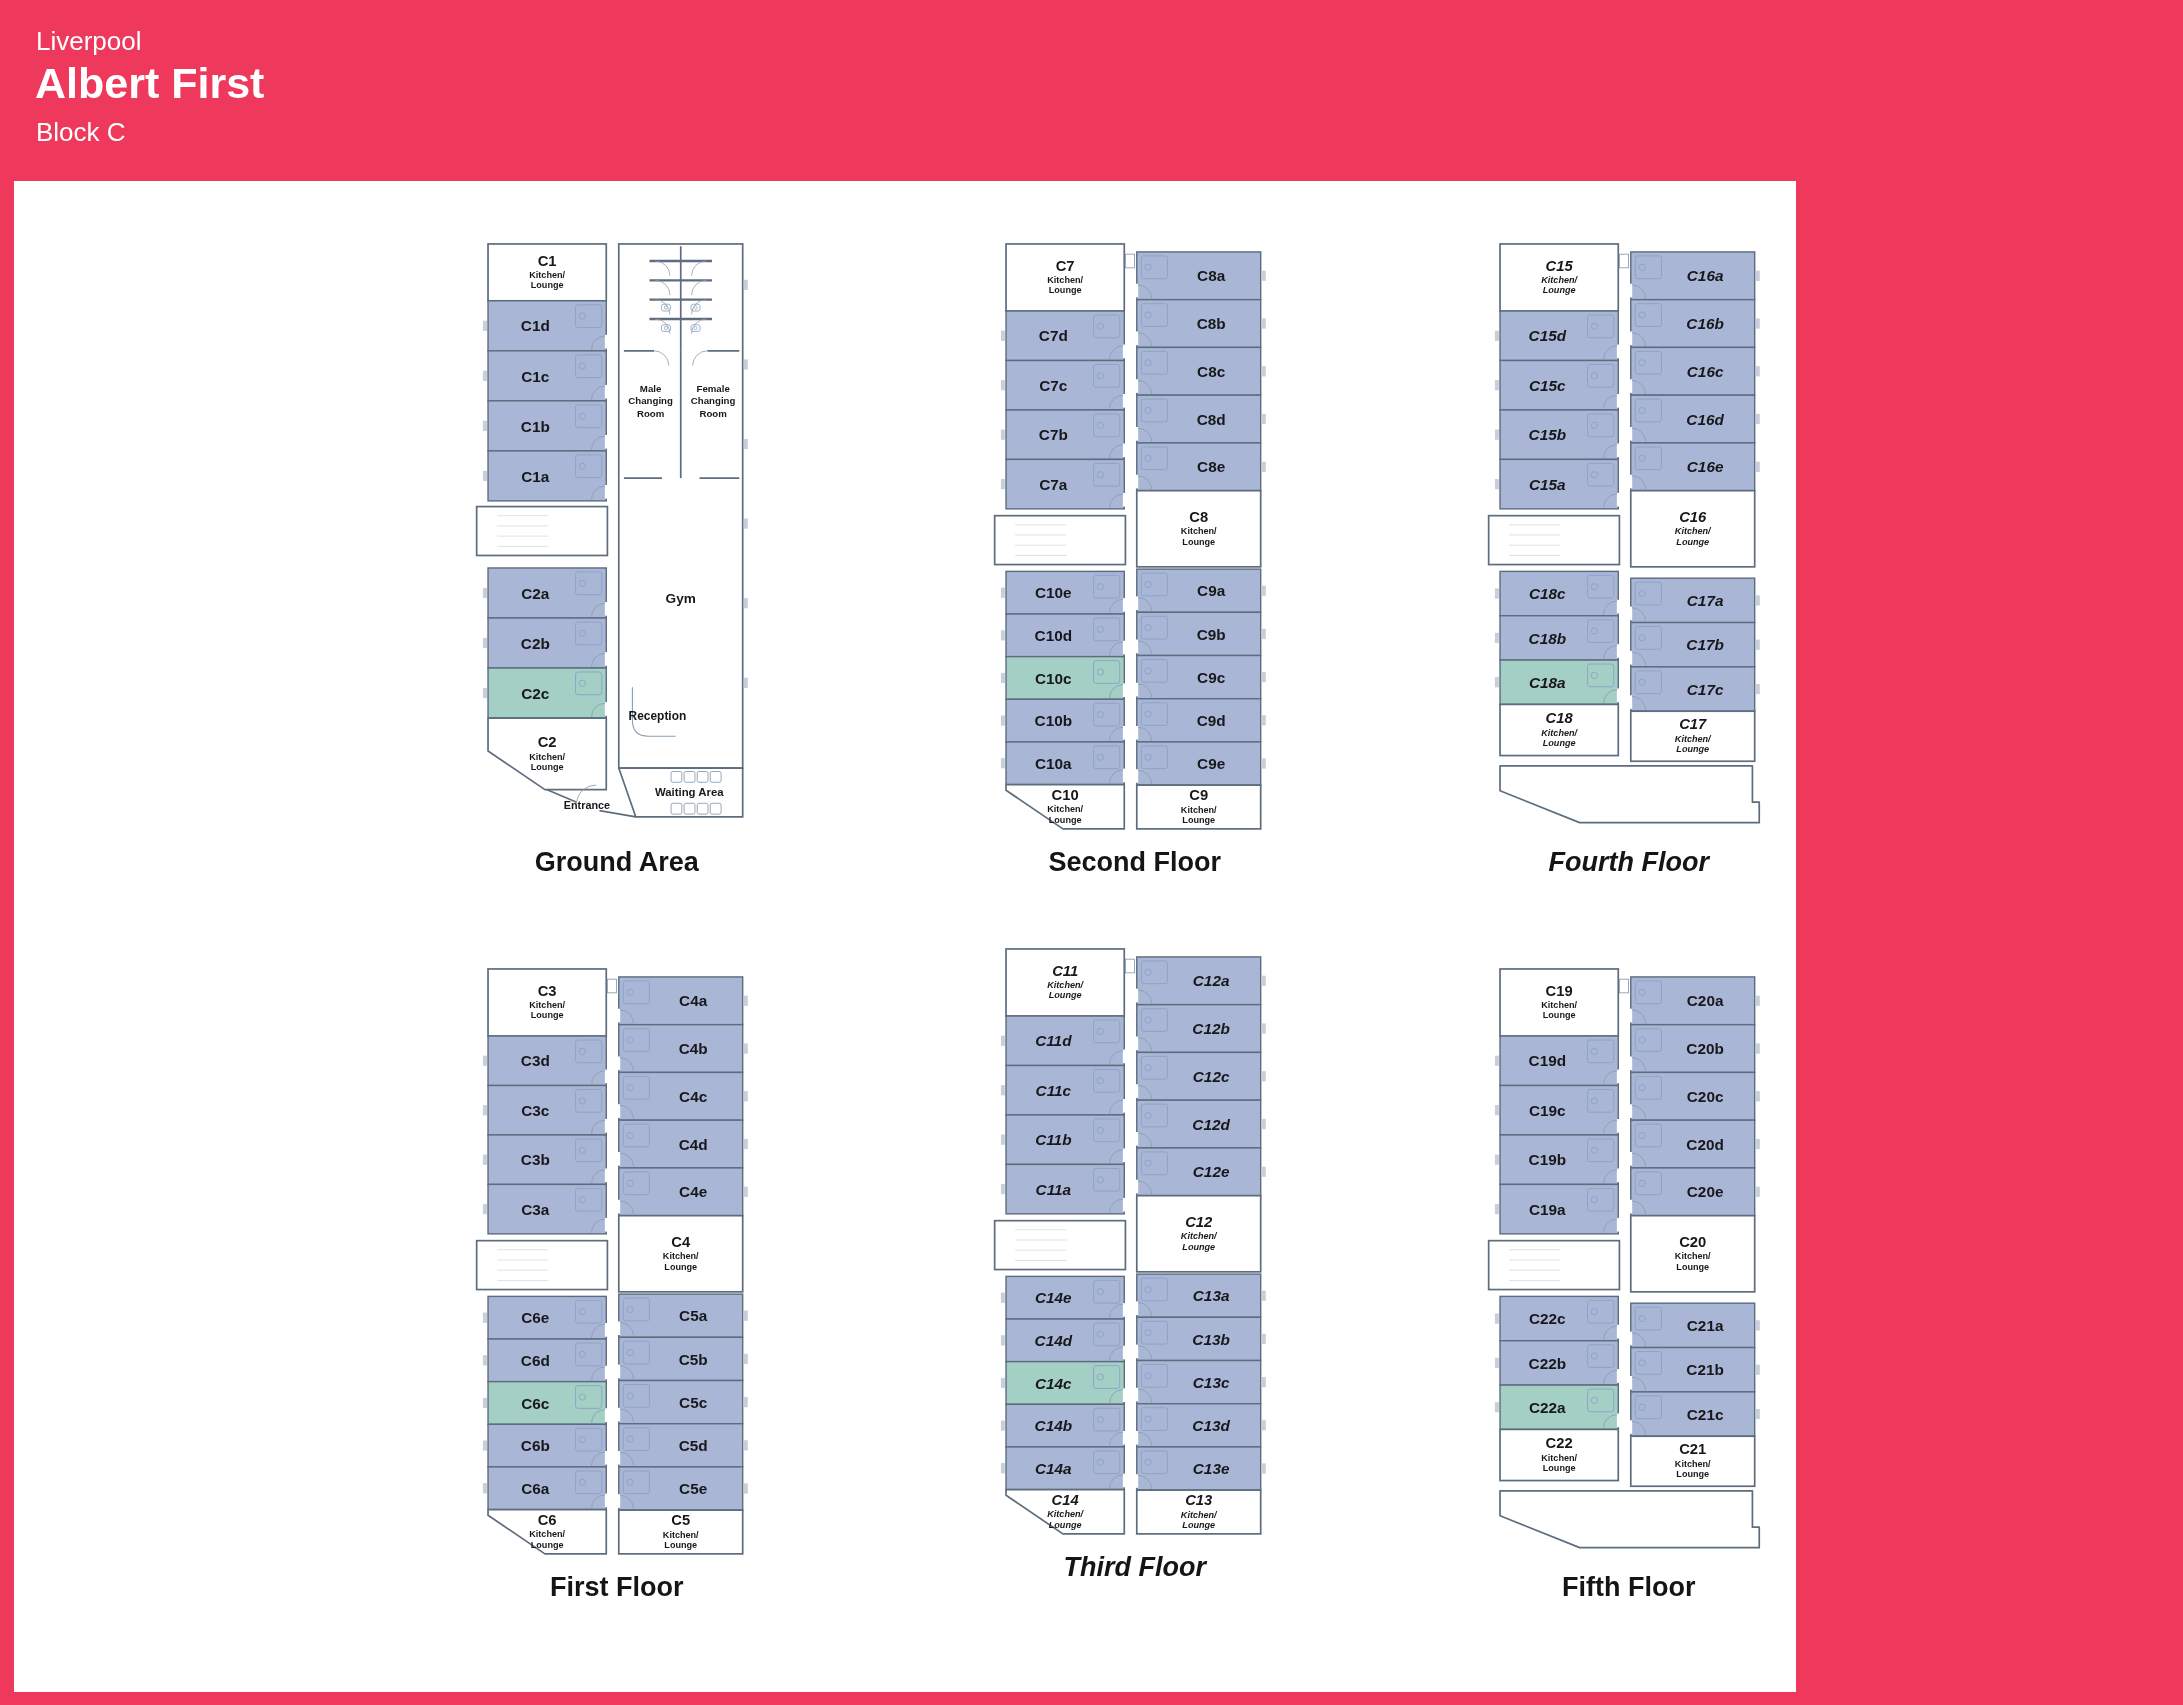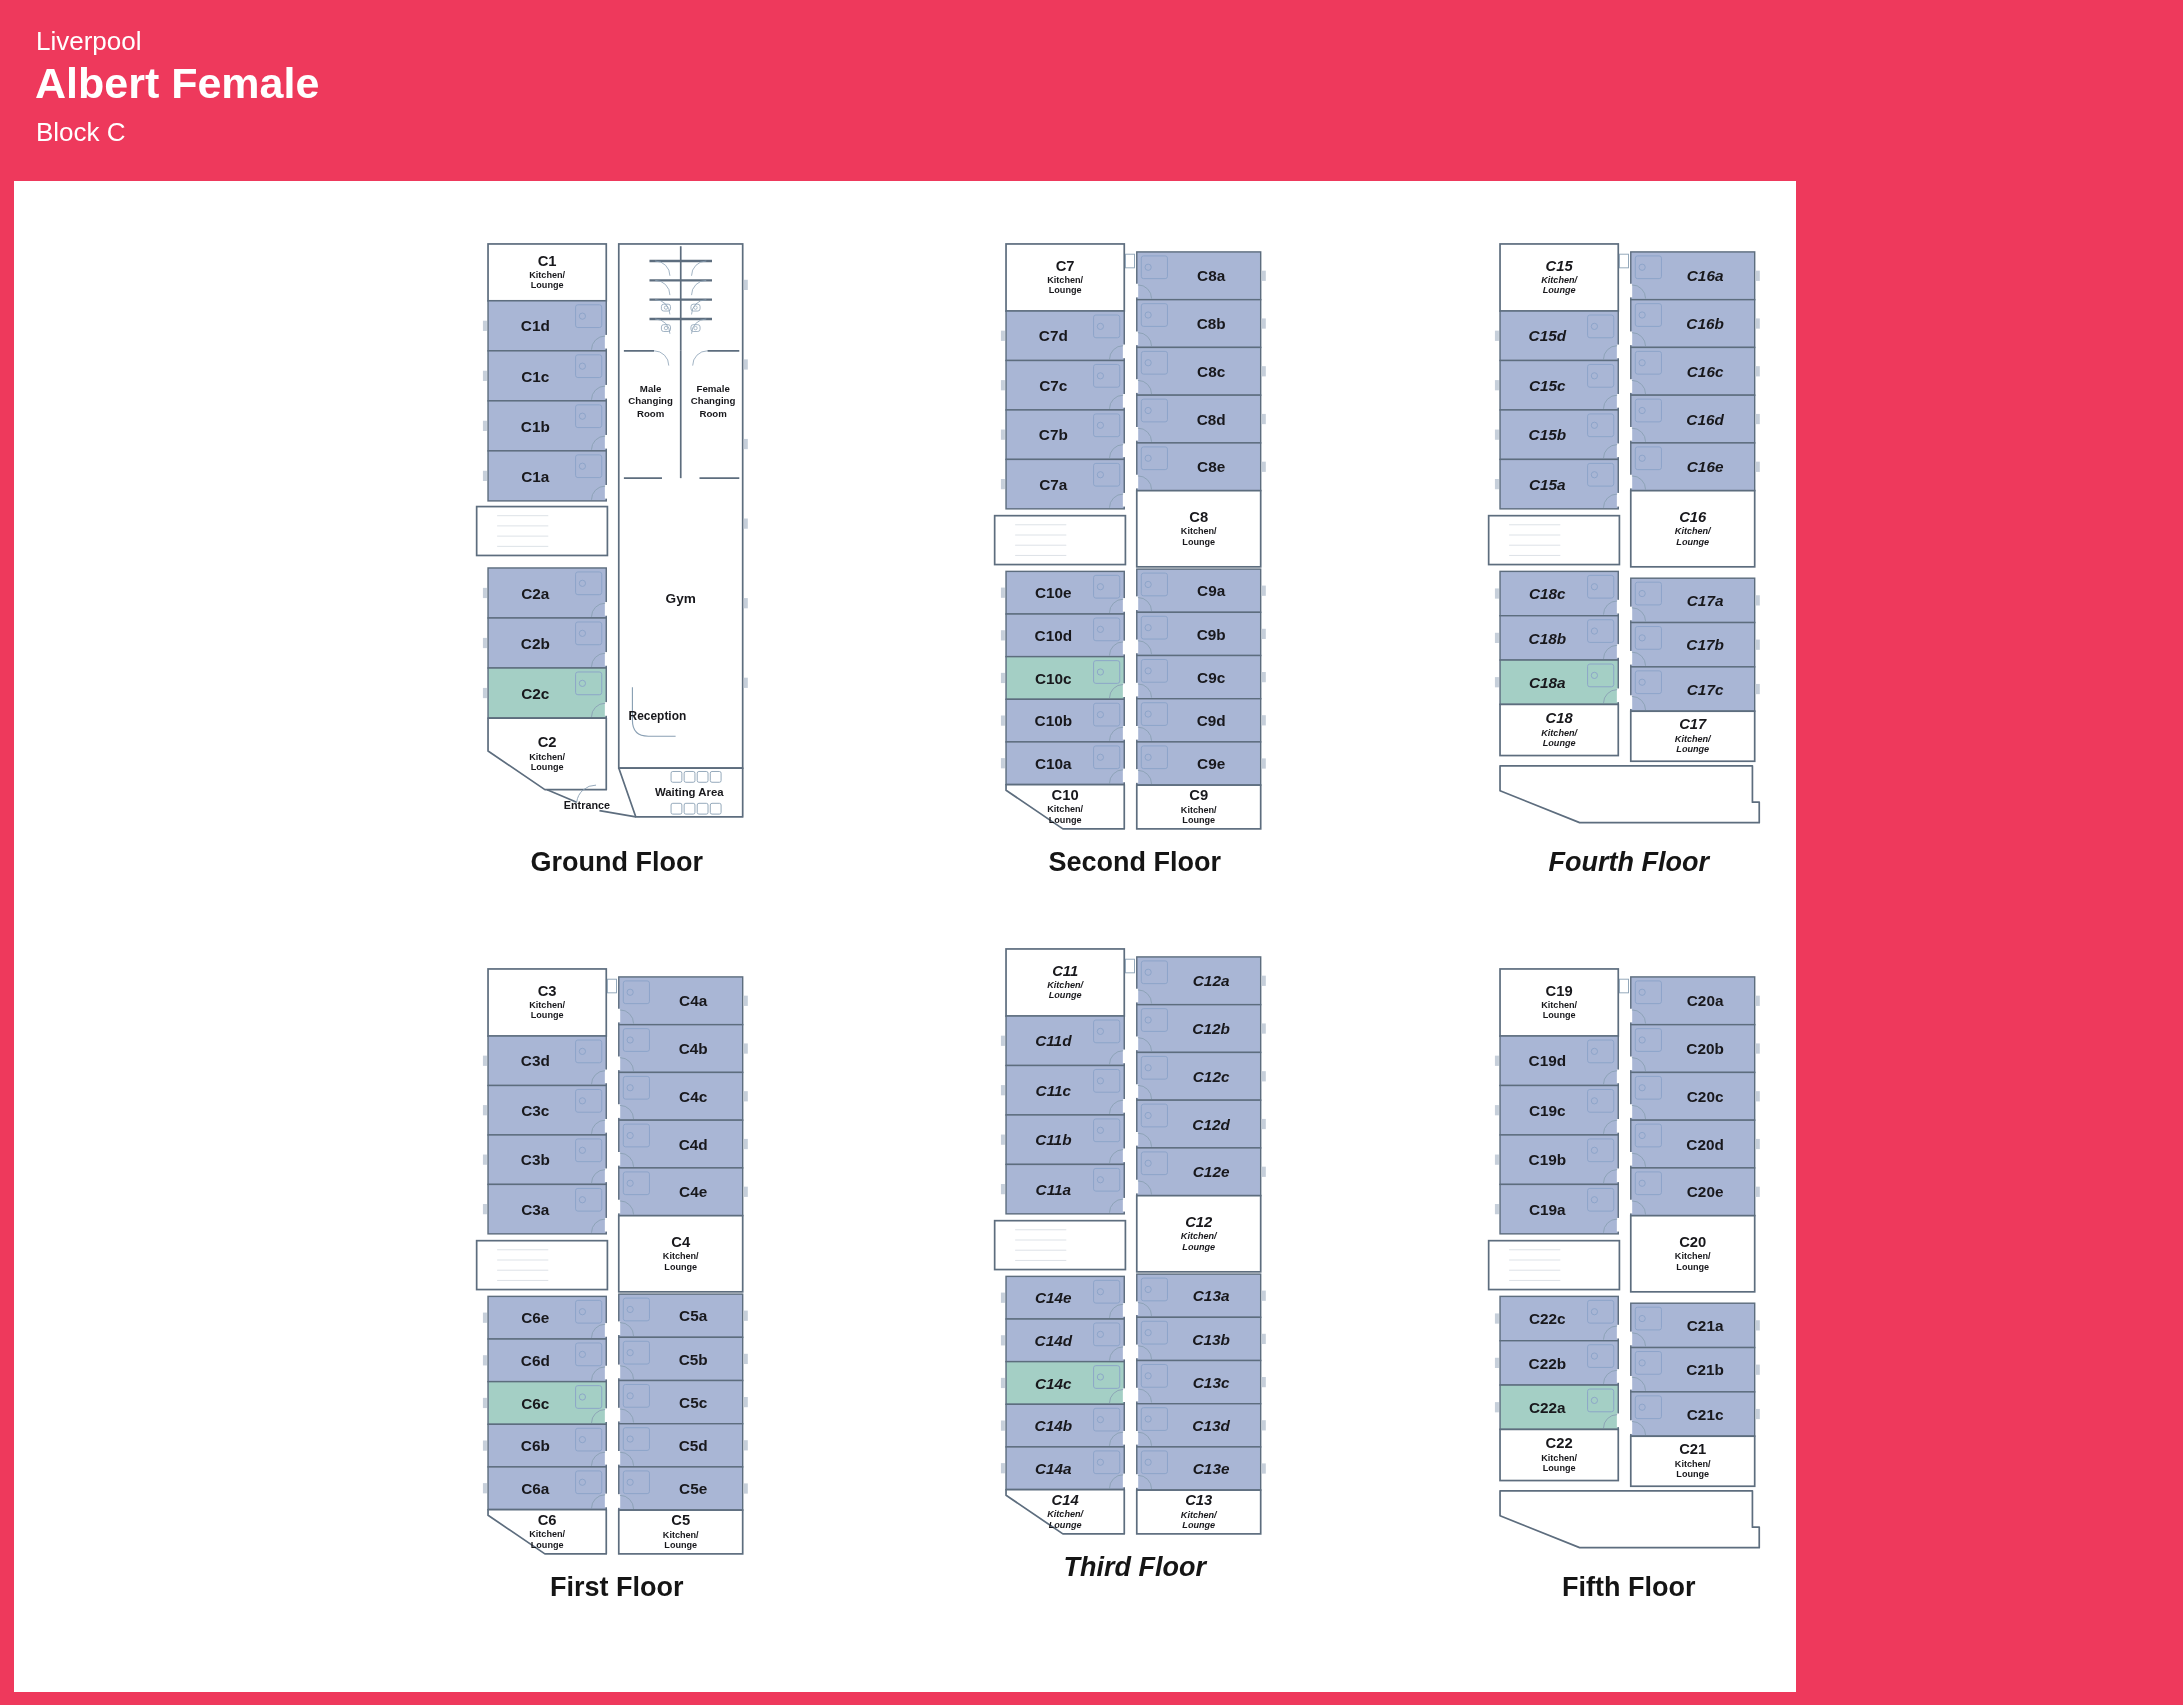--- a/index.html
+++ b/index.html
@@ -11,21 +11,21 @@
   .content{position:absolute;left:14.2px;top:181px;width:2155px;height:1511px;background:#ffffff;}
   .floor{position:absolute;width:287px;}
   .floor svg{display:block;}
   .floor-title{width:100%;text-align:center;margin-top:12.5px;font-size:27px;font-weight:700;color:#151515;}
 </style>
 </head>
 <body>
 
 <div class="page">
   <div class="hdr-city">Liverpool</div>
-  <div class="hdr-building">Albert Female</div>
+  <div class="hdr-building">Albert First</div>
   <div class="hdr-block">Block C</div>
 
   <div class="content">
     <div class="floor" style="left:459px;top:55px;">
       <svg width="287" height="598" viewBox="-12 -6 504 1052">
           <g>
             <rect x="14" y="8" width="208" height="100" fill="#ffffff" stroke="#5d6d7e" stroke-width="3"></rect>
             <text x="118" y="46" text-anchor="middle" font-size="26" font-weight="700" fill="#18181c" font-family="&quot;Liberation Sans&quot;,sans-serif">C1</text>
             <text x="118" y="68" text-anchor="middle" font-size="16" font-weight="700" fill="#18181c" font-family="&quot;Liberation Sans&quot;,sans-serif">Kitchen/</text>
             <text x="118" y="86" text-anchor="middle" font-size="16" font-weight="700" fill="#18181c" font-family="&quot;Liberation Sans&quot;,sans-serif">Lounge</text>
@@ -160,21 +160,21 @@
               <rect x="405" y="992" width="19" height="19" fill="none" stroke="#8aa0b4" stroke-width="1.6" rx="3"></rect>
               <text x="368" y="980" text-anchor="middle" font-size="20" font-weight="700" fill="#18181c" font-family="&quot;Liberation Sans&quot;,sans-serif">Waiting Area</text>
             </g>
             <g>
               <path d="M118,968 L170,990 M210,1005 L274,1016" stroke="#5d6d7e" stroke-width="3" fill="none" stroke-linejoin="round"></path>
               <path d="M170,990 A34,34 0 0 1 204,960" stroke="#8aa0b4" stroke-width="1.6" fill="none" stroke-linejoin="round"></path>
               <text x="188" y="1002" text-anchor="middle" font-size="19" font-weight="700" fill="#18181c" font-family="&quot;Liberation Sans&quot;,sans-serif">Entrance</text>
             </g>
           </g>
         </svg>
-      <div class="floor-title">Ground Floor</div>
+      <div class="floor-title">Ground Area</div>
     </div>
     <div class="floor" style="left:977px;top:55px;">
       <svg width="287" height="598" viewBox="-12 -6 504 1052">
           <g>
             <rect x="14" y="8" width="208" height="118" fill="#ffffff" stroke="#5d6d7e" stroke-width="3"></rect>
             <text x="118" y="55" text-anchor="middle" font-size="26" font-weight="700" fill="#18181c" font-family="&quot;Liberation Sans&quot;,sans-serif">C7</text>
             <text x="118" y="77" text-anchor="middle" font-size="16" font-weight="700" fill="#18181c" font-family="&quot;Liberation Sans&quot;,sans-serif">Kitchen/</text>
             <text x="118" y="95" text-anchor="middle" font-size="16" font-weight="700" fill="#18181c" font-family="&quot;Liberation Sans&quot;,sans-serif">Lounge</text>
           </g>
           <g>

